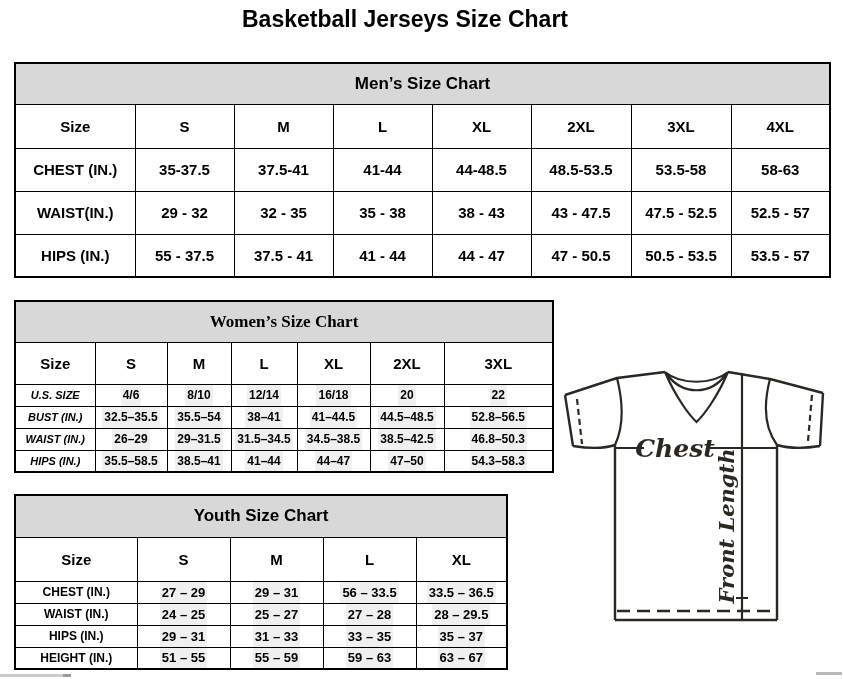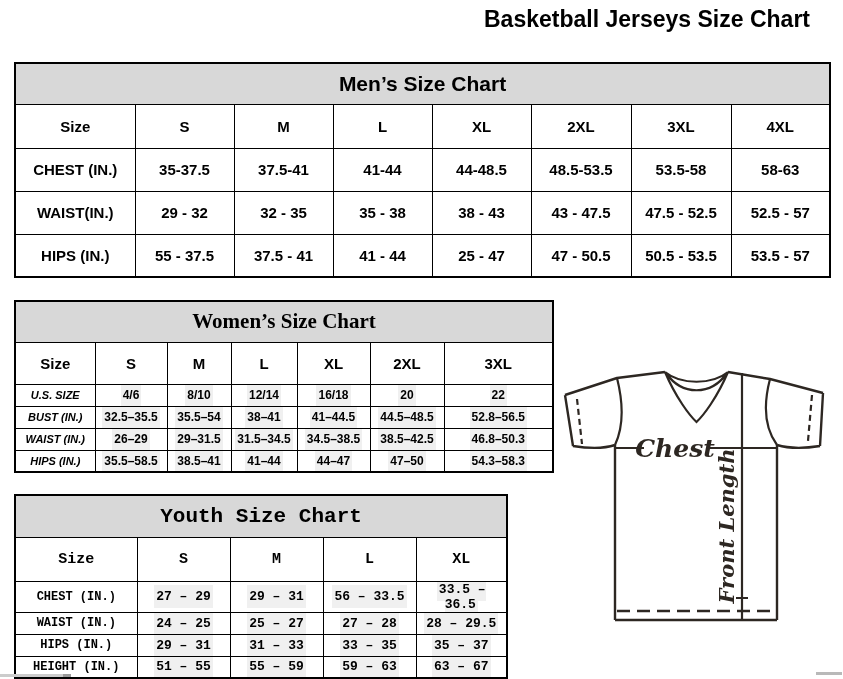--- a/index.html
+++ b/index.html
@@ -1,45 +1,45 @@
 <!DOCTYPE html>
 <html><head>
 <meta charset="utf-8">
 <style>
   html,body{margin:0;padding:0;background:#ffffff;}
   .screen{
     position:relative;width:843px;height:679px;background:#ffffff;overflow:hidden;
     font-family:"Liberation Sans",sans-serif;color:#000;
   }
   .page-title{
-    position:absolute;top:6px;left:0;width:810px;text-align:right;
+    position:absolute;top:6px;left:0;width:810px;text-align:center;
     font-size:23px;font-weight:bold;letter-spacing:0px;
   }
   table.sz{
     position:absolute;border-collapse:collapse;table-layout:fixed;
     border:2px solid #000;font-weight:bold;text-align:center;color:#000;
   }
   table.sz td{border:1px solid #000;padding:0;text-align:center;vertical-align:middle;overflow:hidden;}
-  table.sz tr.cap td{background:#d8d8d8;font-size:21px;}
+  table.sz tr.cap td{background:#d8d8d8;font-size:17px;}
   
   .men{left:14px;top:62px;width:815px;}
   .men tr.cap{height:41px;}
   .men tr.hrow{height:44px;}
   .men tr.drow{height:43px;}
   .men td{font-size:15px;}
   
   .wom{left:14px;top:300px;width:538px;}
   .wom tr.cap{height:41px;font-family:Liberation Serif, serif;}
   .wom tr.hrow{height:42px;}
   .wom tr.drow{height:22px;}
   .wom tr.hrow td{font-size:15px;}
   .wom tr.drow td{font-size:12px;}
   .wom tr.drow td.lbl{font-size:11px;font-style:italic;}
   
-  .you{left:14px;top:494px;width:492px;font-family:Liberation Mono, monospace;}
+  .you{left:14px;top:494px;width:492px;}
   .you tr.cap{height:42px;}
   .you tr.hrow{height:44px;}
   .you tr.drow{height:22px;}
   .you tr.hrow td{font-size:15px;}
   .you tr.drow td{font-size:13px;}
   .you tr.drow td.lbl{font-size:12px;}
   .hl{background:#f0f0f0;padding:4px 2px;}
   
   .jersey{position:absolute;left:560px;top:360px;}
   .jersey path,.jersey line{fill:none;stroke:#2d2722;}
@@ -100,21 +100,21 @@
       <td>38 - 43</td>
       <td>43 - 47.5</td>
       <td>47.5 - 52.5</td>
       <td>52.5 - 57</td>
     </tr>
     <tr class="drow">
       <td class="lbl">HIPS (IN.)</td>
       <td>55 - 37.5</td>
       <td>37.5 - 41</td>
       <td>41 - 44</td>
-      <td>25 - 47</td>
+      <td>44 - 47</td>
       <td>47 - 50.5</td>
       <td>50.5 - 53.5</td>
       <td>53.5 - 57</td>
     </tr>
   </tbody>
     </table>
 
   <table class="sz wom">
     <colgroup>
       <col style="width:80px">

